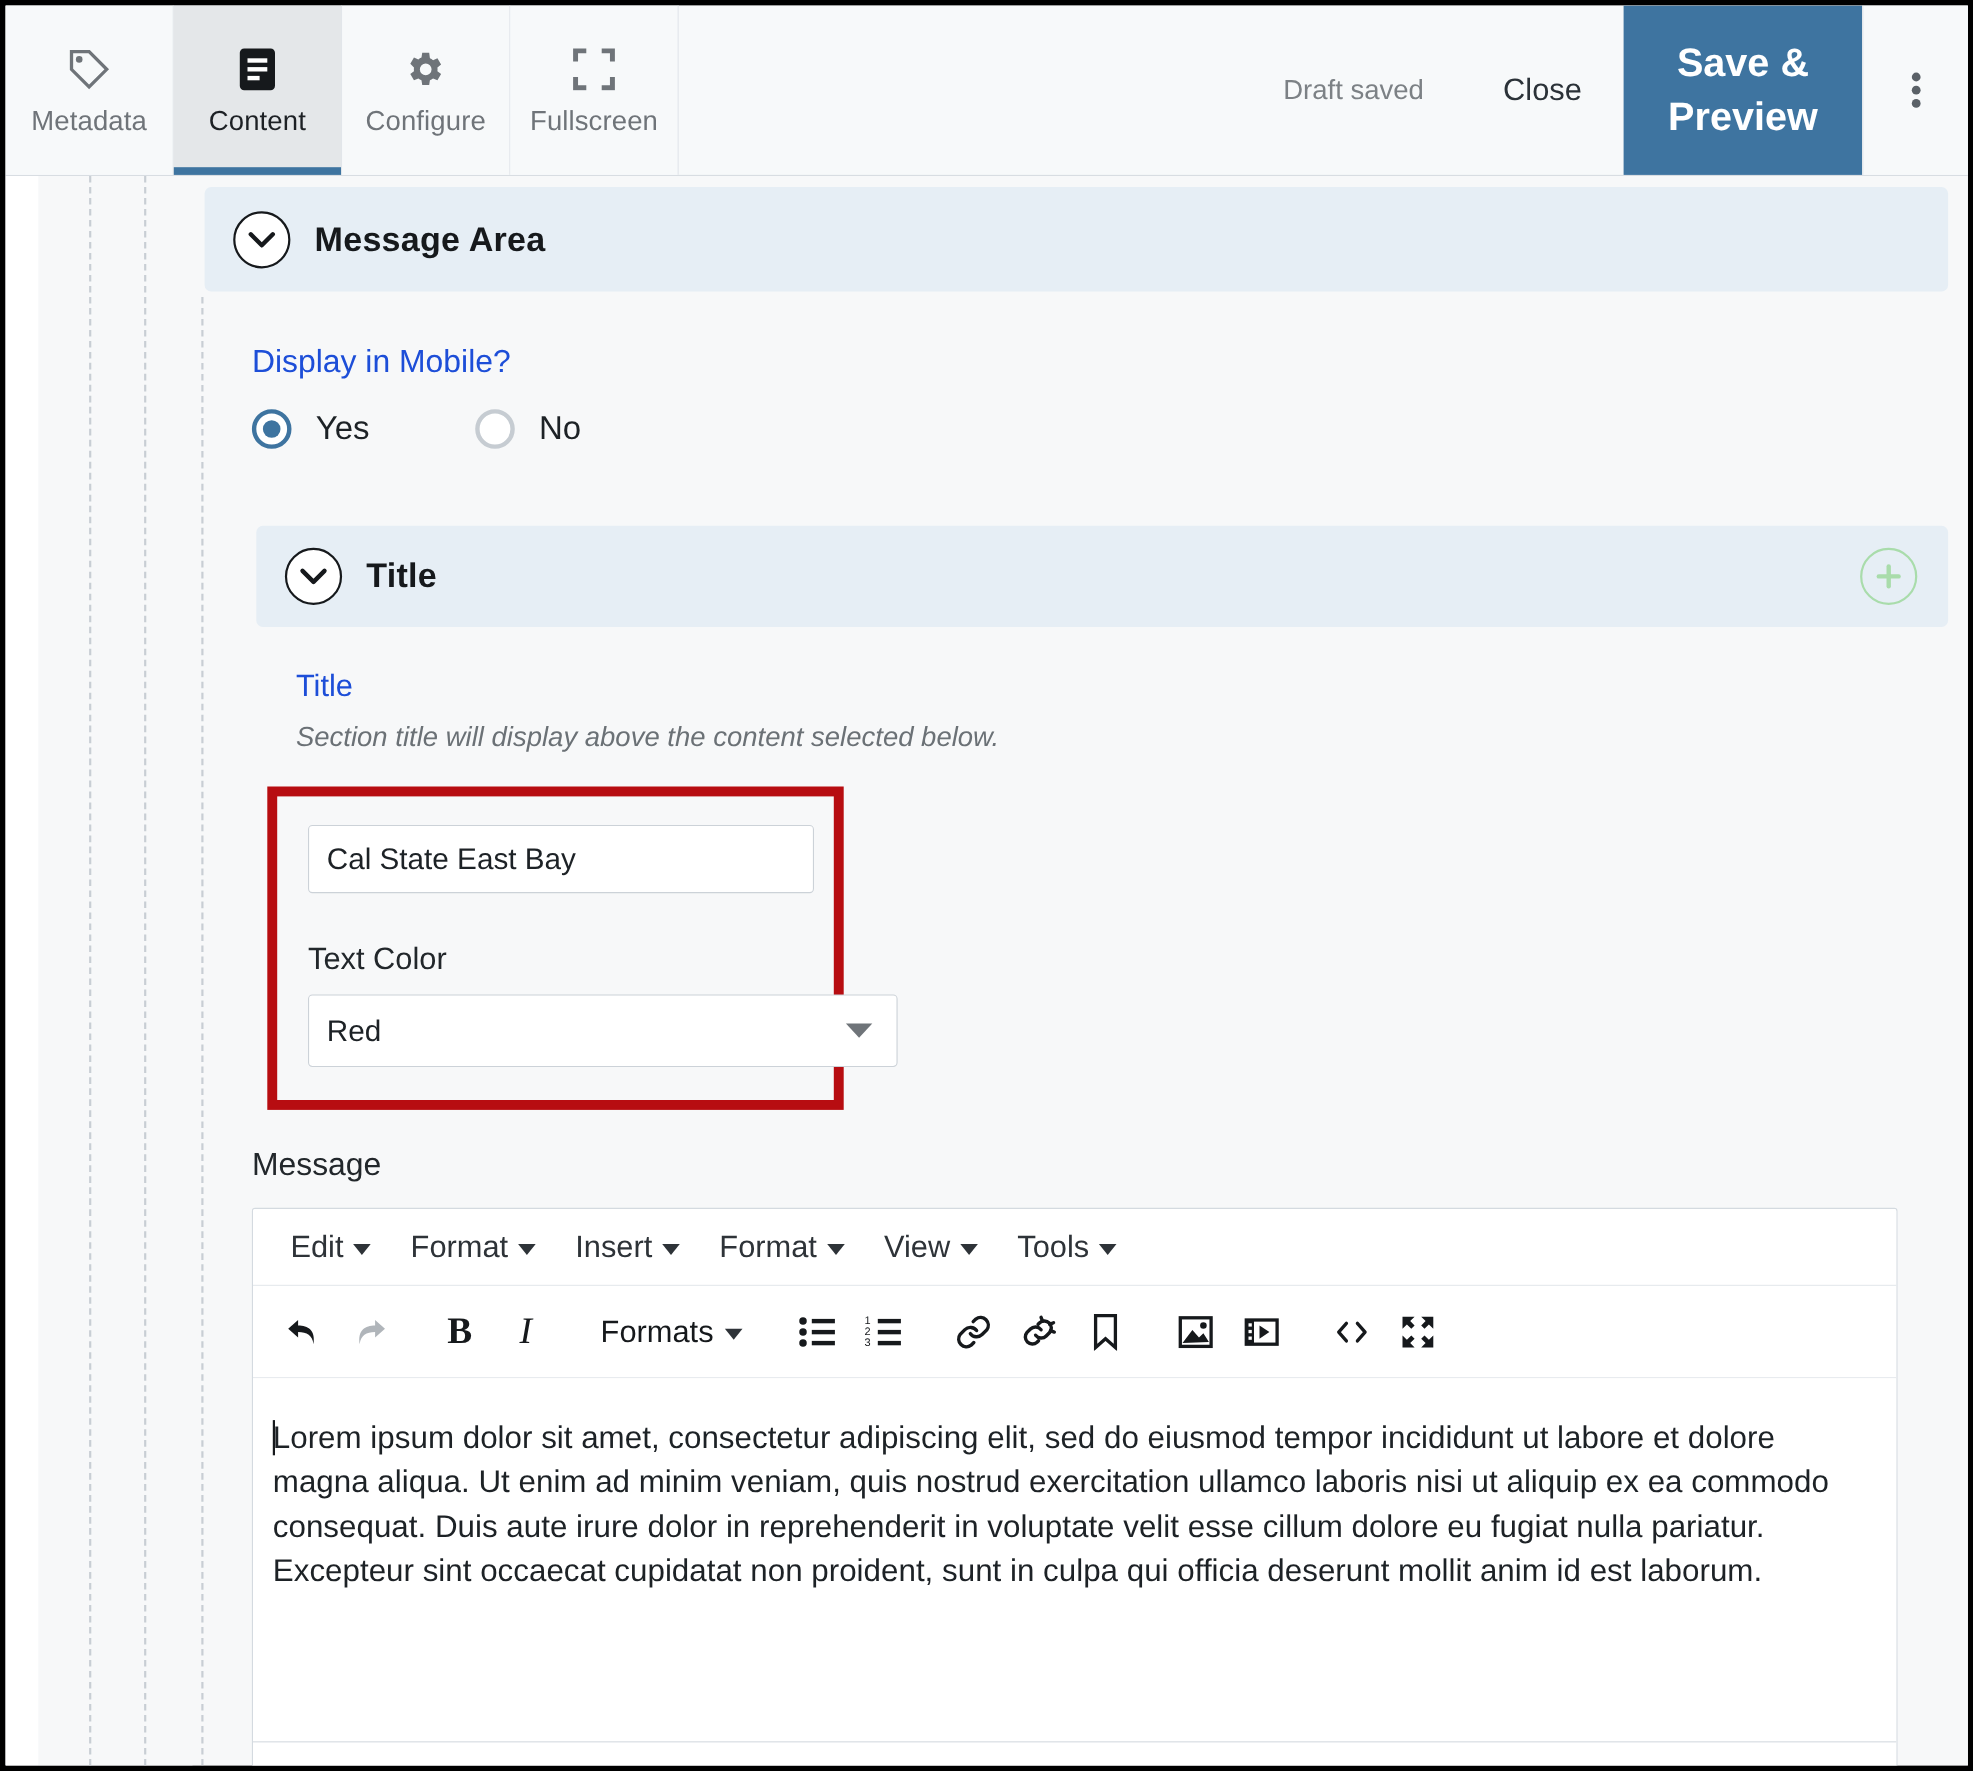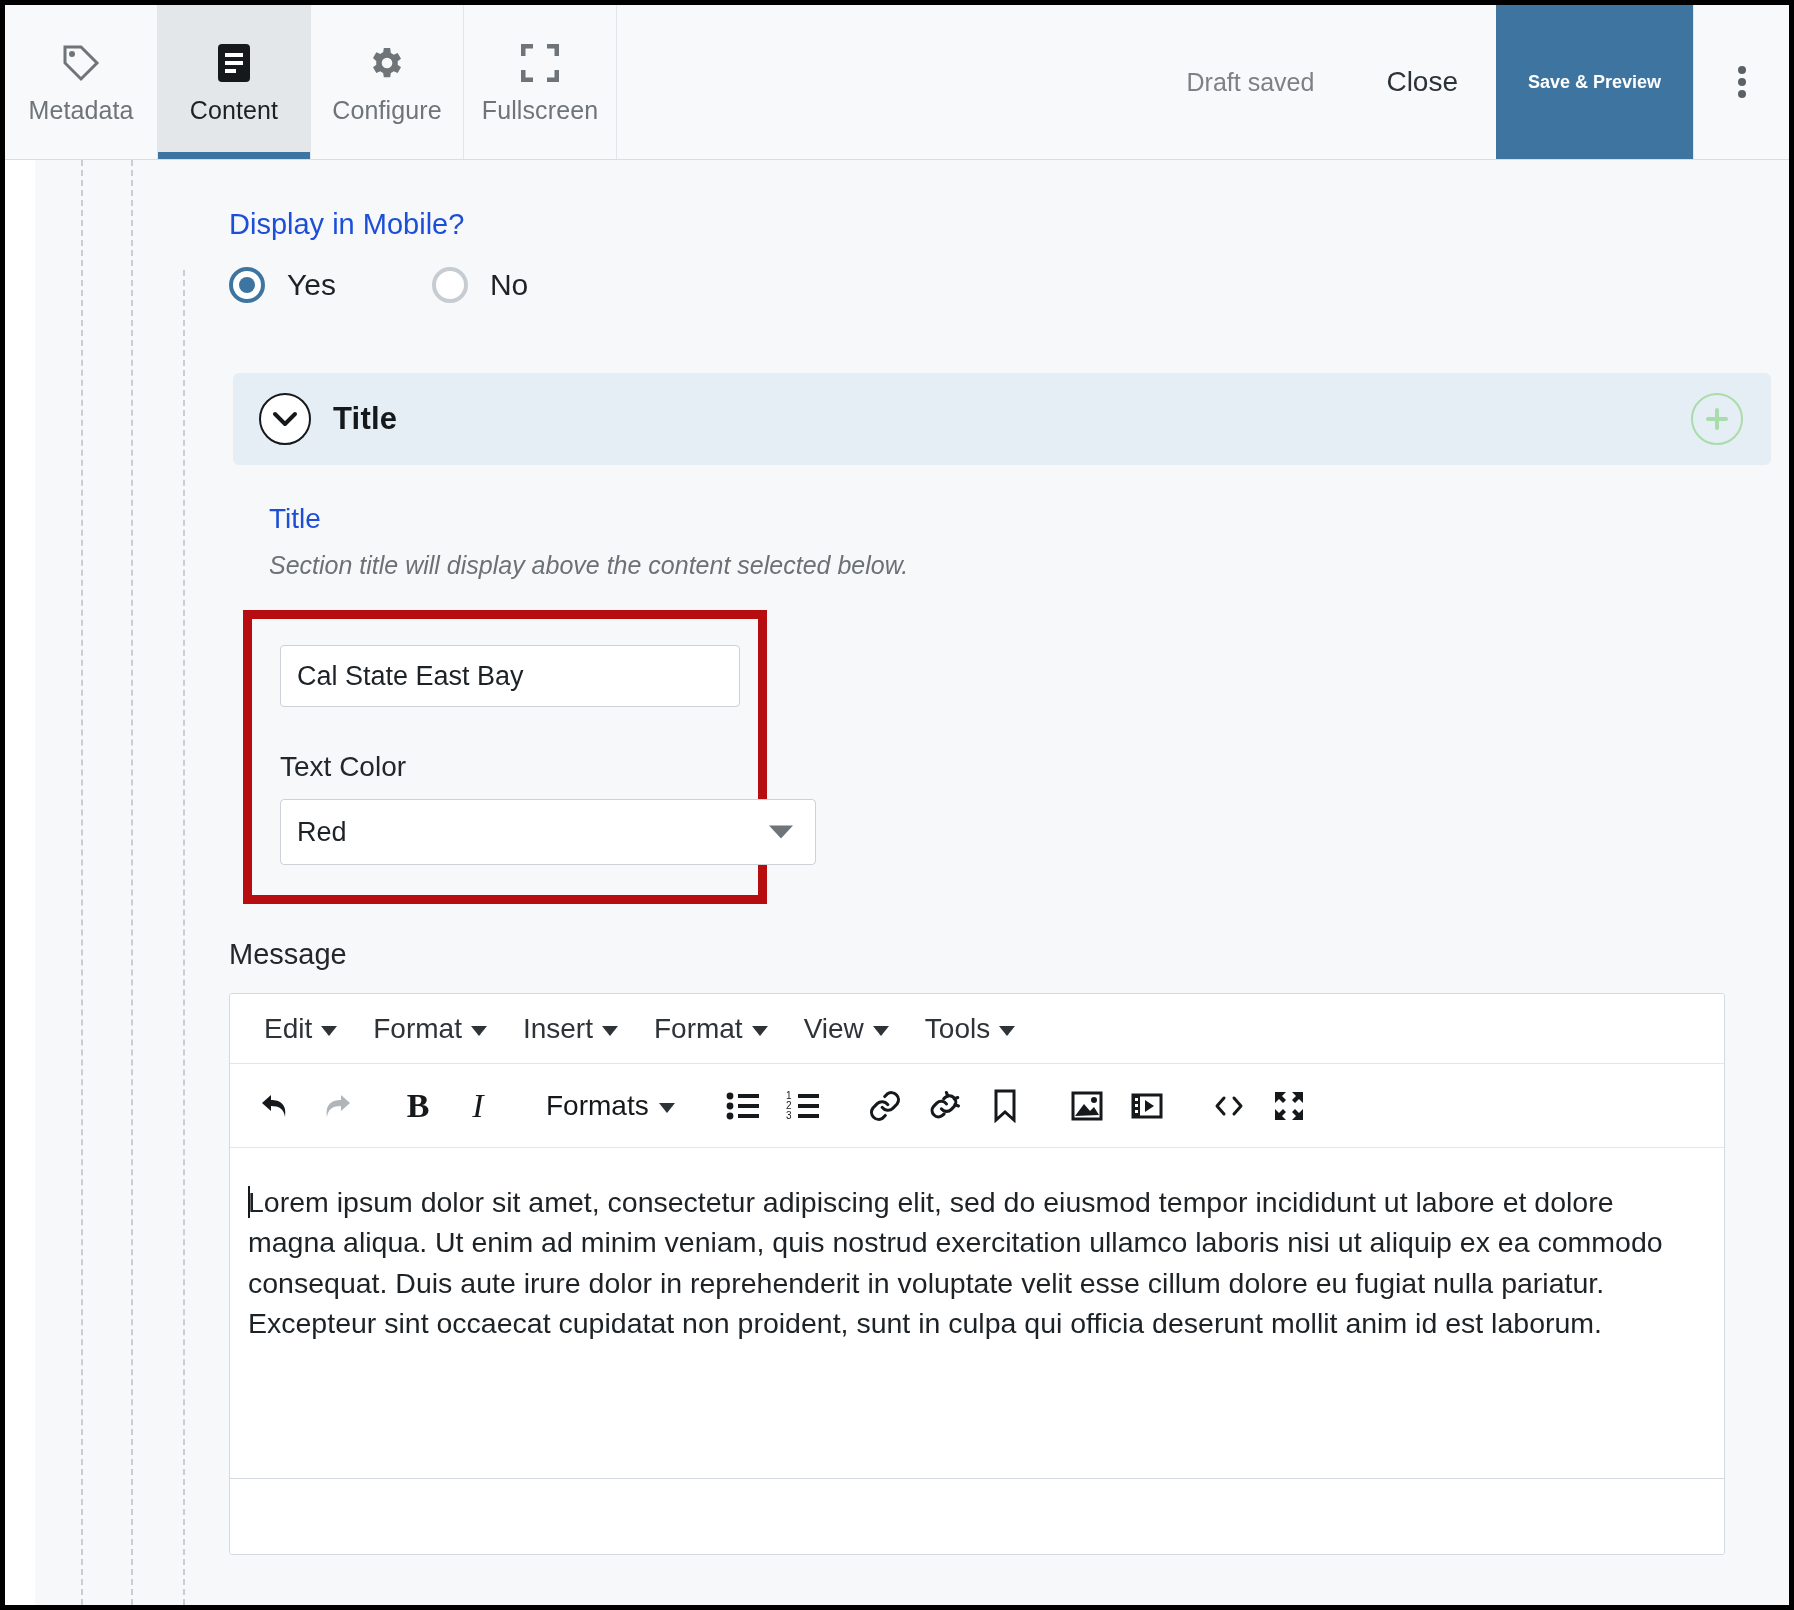--- a/index.html
+++ b/index.html
@@ -69,28 +69,28 @@
   }
   .close-btn {
     display: flex;
     align-items: center;
     font-size: 28px;
     color: #2b3238;
     padding: 0 38px;
     cursor: pointer;
   }
   .save-preview {
-    width: 197px;
+    width: 217px;
     background: #3e74a0;
     color: #ffffff;
     display: flex;
     align-items: center;
     justify-content: center;
     text-align: center;
-    font-size: 18px;
+    font-size: 36px;
     line-height: 1.35;
     font-weight: bold;
     cursor: pointer;
   }
   .kebab {
     width: 96px;
     display: flex;
     align-items: center;
     justify-content: center;
     background: #f7f9fa;
@@ -464,20 +464,28 @@
     <div class="left-white"></div>
 
     <div class="gutters">
       <div class="gl" style="left:46px;"></div>
       <div class="gl" style="left:96px;"></div>
     </div>
 
     <div class="content-col">
       <div class="inner-dash"></div>
 
+      <div class="section-bar lvl1">
+        <div class="chev-btn">
+          <svg width="26" height="16" viewBox="0 0 26 16" fill="none" stroke="#16191c" stroke-width="4" stroke-linecap="round" stroke-linejoin="round">
+            <path d="M3 3 L13 13 L23 3"></path>
+          </svg>
+        </div>
+        <div class="section-title">Message Area</div>
+      </div>
 
       <div class="q-block">
         <div class="field-label">Display in Mobile?</div>
         <div class="radio-row">
           <div class="radio-item checked">
             <span class="radio-dot"></span>
             <span class="radio-label">Yes</span>
           </div>
           <div class="radio-item">
             <span class="radio-dot"></span>

